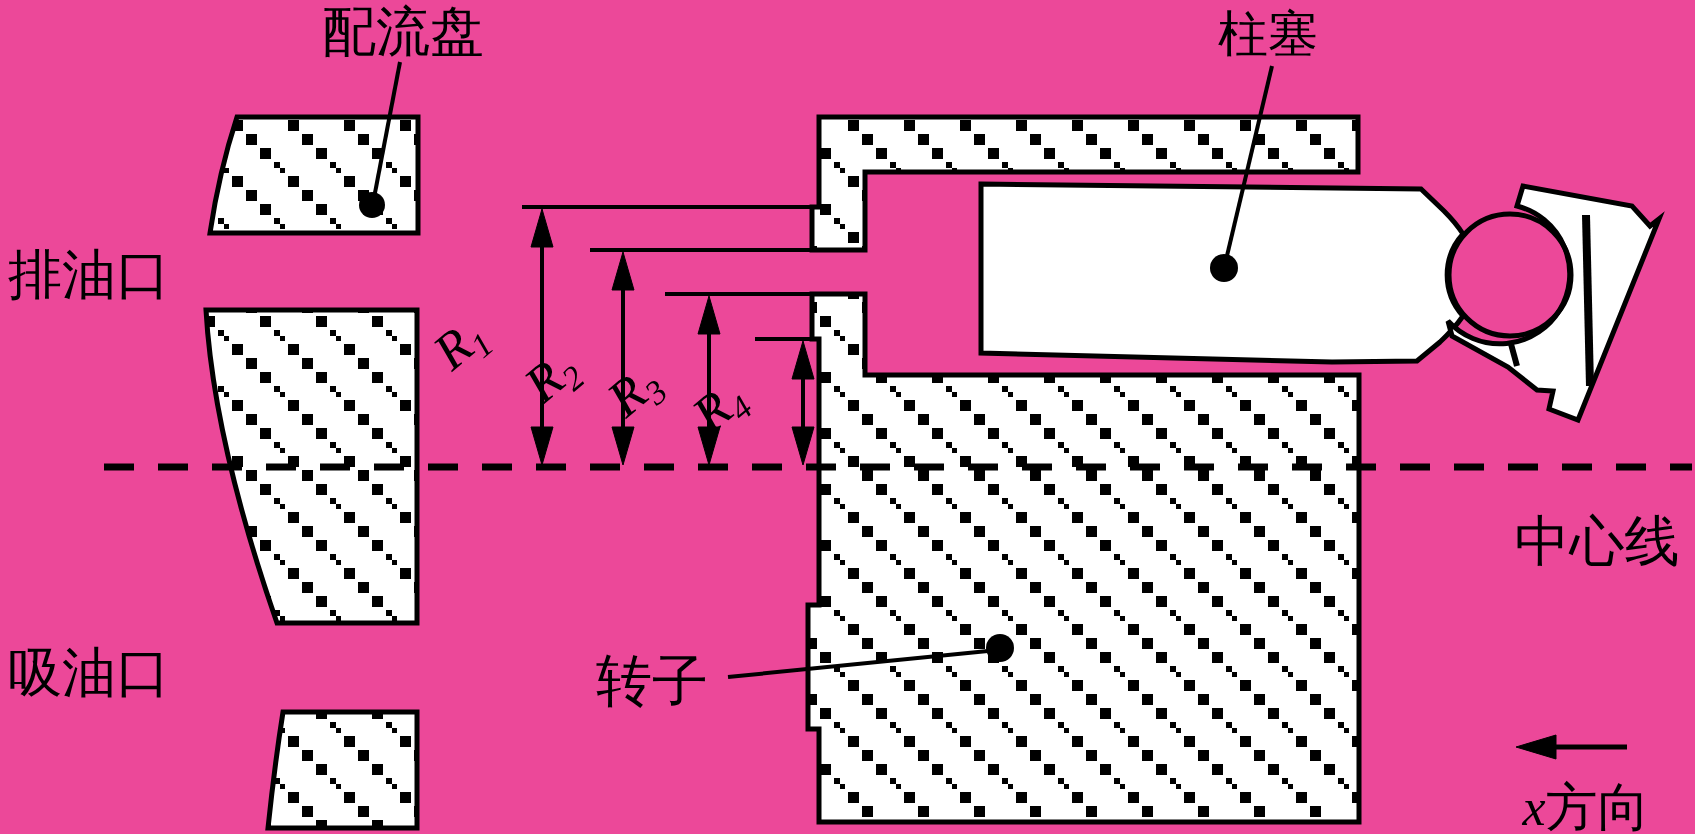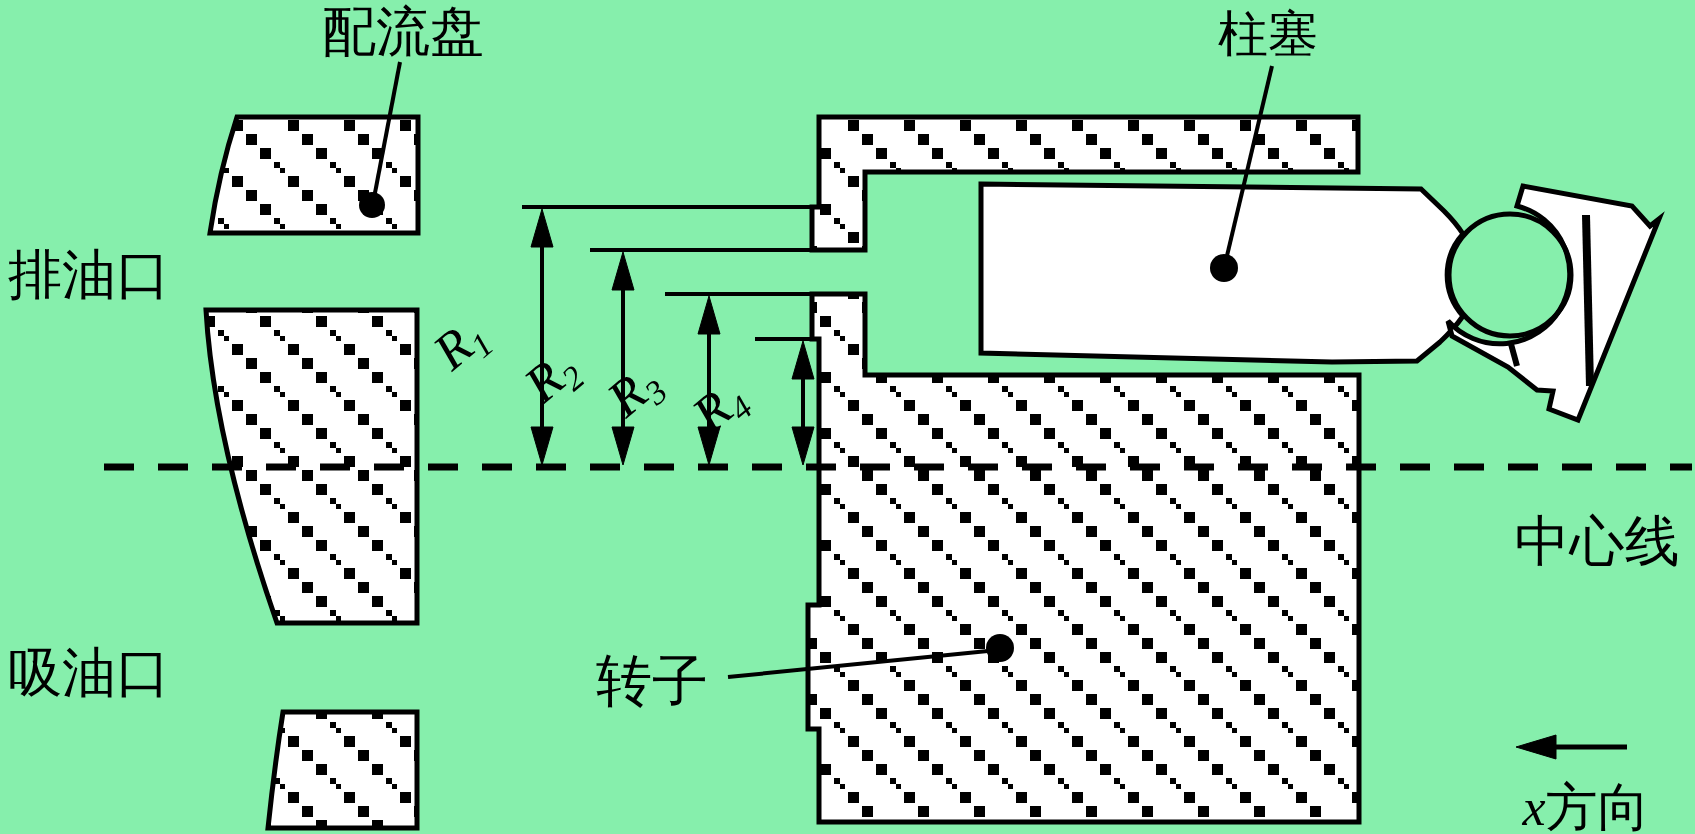--- a/index.html
+++ b/index.html
@@ -1,16 +1,16 @@
 <!DOCTYPE html>
 <html lang="zh"><head>
 <meta charset="utf-8">
 <style>
   html,body{margin:0;padding:0;background:#fff;}
-  .stage{position:relative;width:1695px;height:834px;background:#86efac;overflow:hidden;
+  .stage{position:relative;width:1695px;height:834px;background:#ec4899;overflow:hidden;
          font-family:"Liberation Serif","DejaVu Serif",serif;}
   svg{display:block}
   text{fill:#000}
   .cjk{font-family:"Liberation Serif","DejaVu Serif",serif;}
 </style>
 </head>
 <body>
 
 <div class="stage">
 <svg width="1695" height="834" viewBox="0 0 1695 834">

